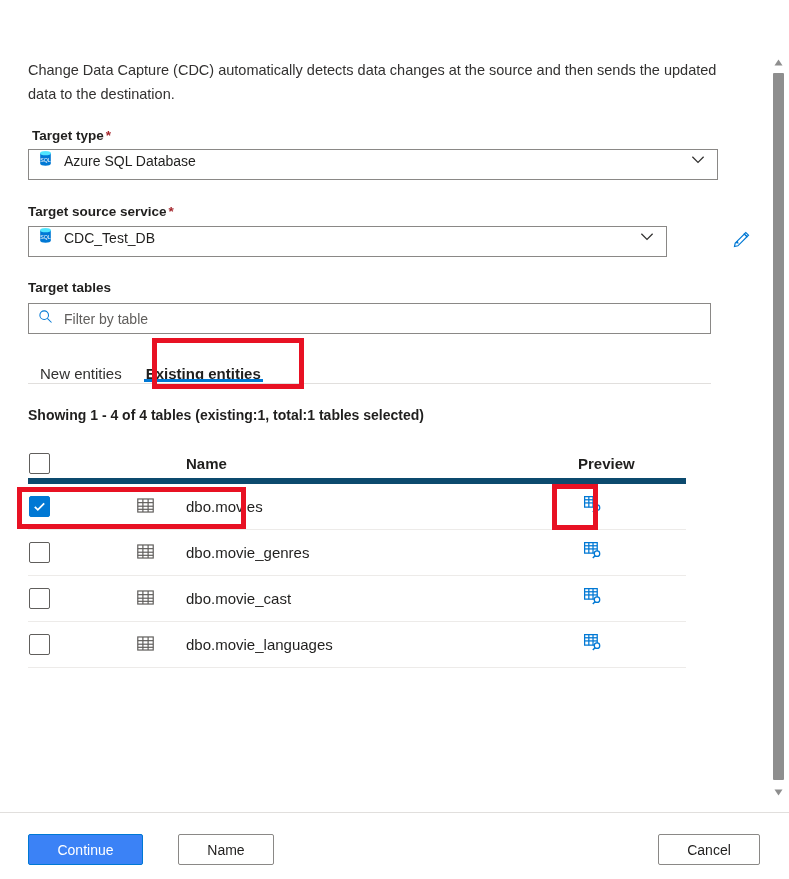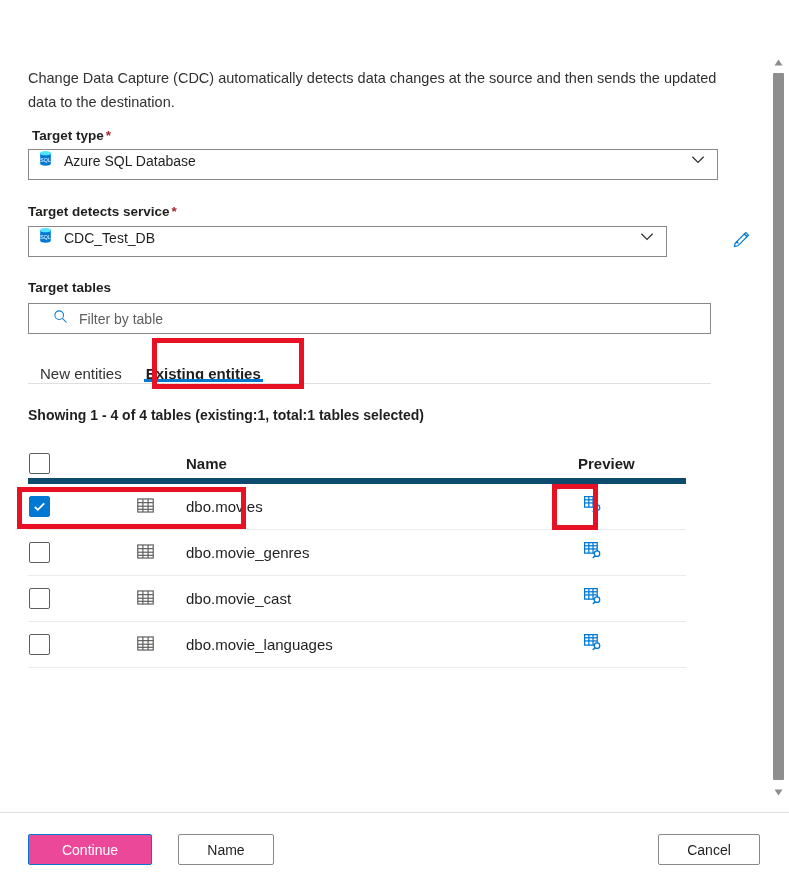--- a/index.html
+++ b/index.html
@@ -41,21 +41,20 @@
   }
 
   .description {
     position: absolute;
     left: 28px;
     top: 58px;
     width: 700px;
     font-size: 14.5px;
     line-height: 24px;
     color: #323130;
-    margin-top: 8px;
   }
 
   .field-label {
     position: absolute;
     font-size: 13.5px;
     font-weight: 600;
     color: #201f1e;
   }
   .req-star {
     color: #a4262c;
@@ -111,21 +110,21 @@
     position: absolute;
     left: 28px;
     top: 303px;
     width: 683px;
     height: 31px;
     border: 1px solid #8a8886;
     box-sizing: border-box;
     background: #fff;
     display: flex;
     align-items: center;
-    padding-left: 24px;
+    padding-left: 9px;
   }
   .searchbox .sicon { width: 15px; height: 15px; flex: none; }
   .searchbox input {
     border: none;
     outline: none;
     flex: 1;
     font-family: "Liberation Sans", sans-serif;
     font-size: 14px;
     color: #201f1e;
     margin-left: 9px;
@@ -266,22 +265,22 @@
     font-size: 14px;
     box-sizing: border-box;
     display: flex;
     align-items: center;
     justify-content: center;
     border-radius: 2px;
     cursor: default;
   }
   .btn-continue {
     left: 28px;
-    width: 124px;
-    background: #ec4899;
+    width: 115px;
+    background: #3b82f6;
     color: #ffffff;
     border: 1px solid #0078d4;
   }
   .btn-back {
     left: 178px;
     width: 96px;
     background: #ffffff;
     color: #201f1e;
     border: 1px solid #8a8886;
   }
@@ -358,21 +357,21 @@
       </span>
       <span class="combo-value">Azure SQL Database</span>
       <span>
         <svg class="chev" viewBox="0 0 16 16">
             <path d="M3 6l5 5 5-5" fill="none" stroke="#323130" stroke-width="1.1"></path>
           </svg>
       </span>
     </div>
 
     <div class="field-label label-linked-svc">
-      <span>Target detects service</span><span class="req-star">*</span>
+      <span>Target source service</span><span class="req-star">*</span>
     </div>
     <div class="combo combo-linked-svc">
       <span>
         <svg class="sqlicon" viewBox="0 0 16 16">
           <ellipse cx="8" cy="3" rx="5" ry="1.9" fill="#50e6ff"></ellipse>
           <path d="M3 3v10c0 1.05 2.24 1.9 5 1.9s5-.85 5-1.9V3z" fill="#0078d4"></path>
           <ellipse cx="8" cy="3" rx="5" ry="1.9" fill="#50e6ff"></ellipse>
           <text x="8" y="11" font-size="5" fill="#ffffff" text-anchor="middle" font-family="Liberation Sans, sans-serif">SQL</text>
         </svg>
       </span>

